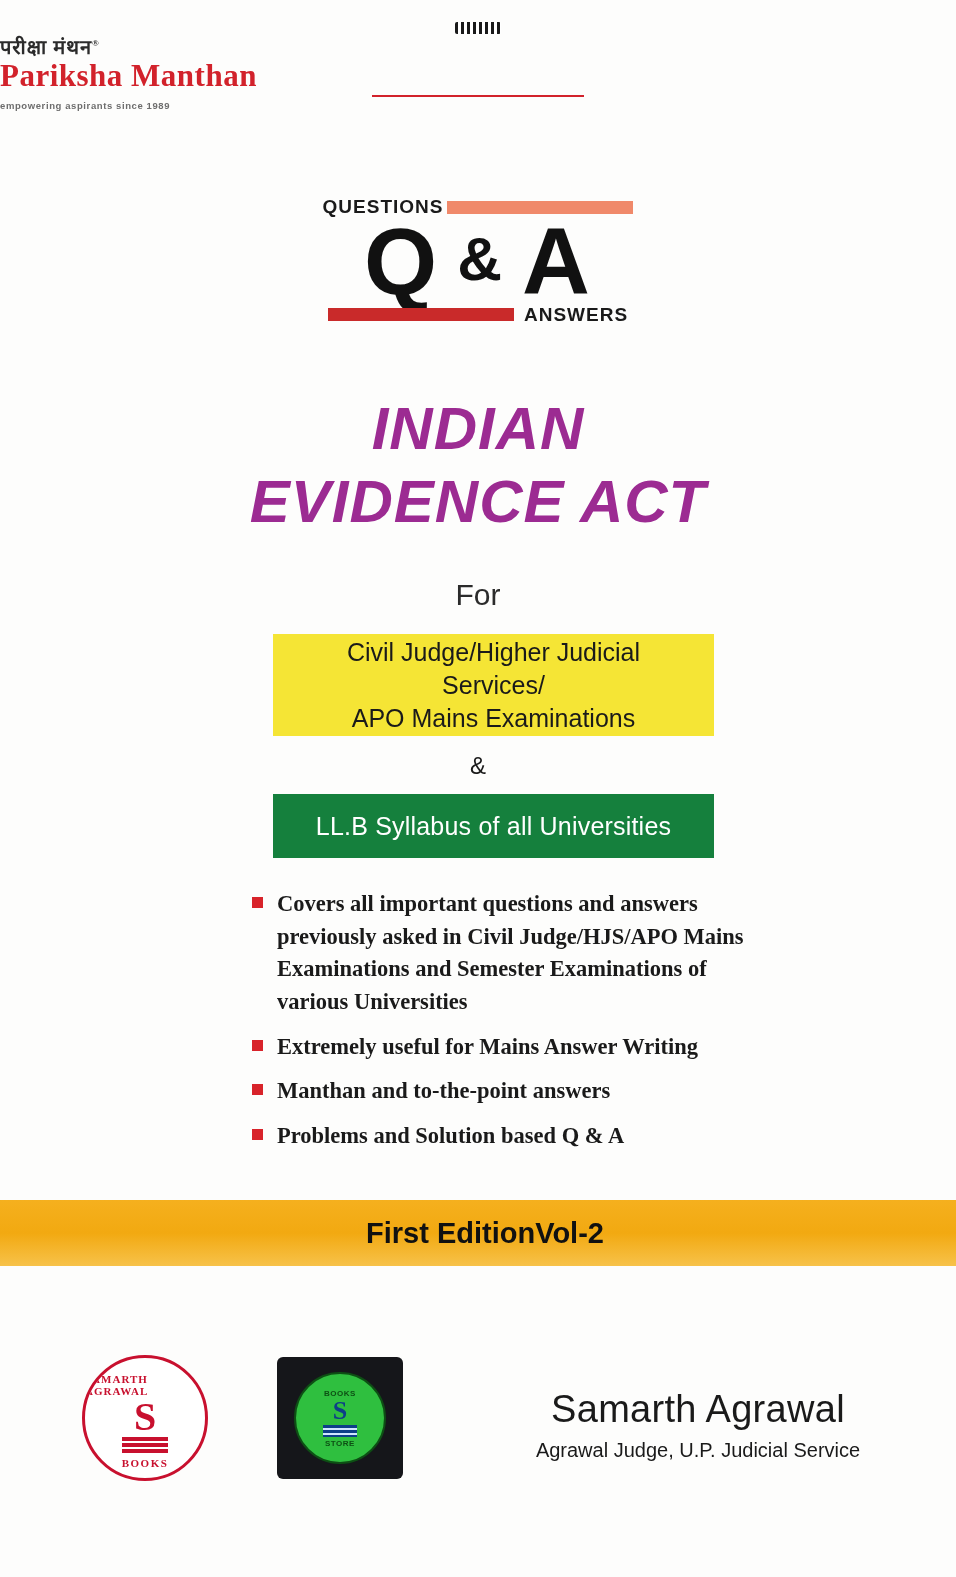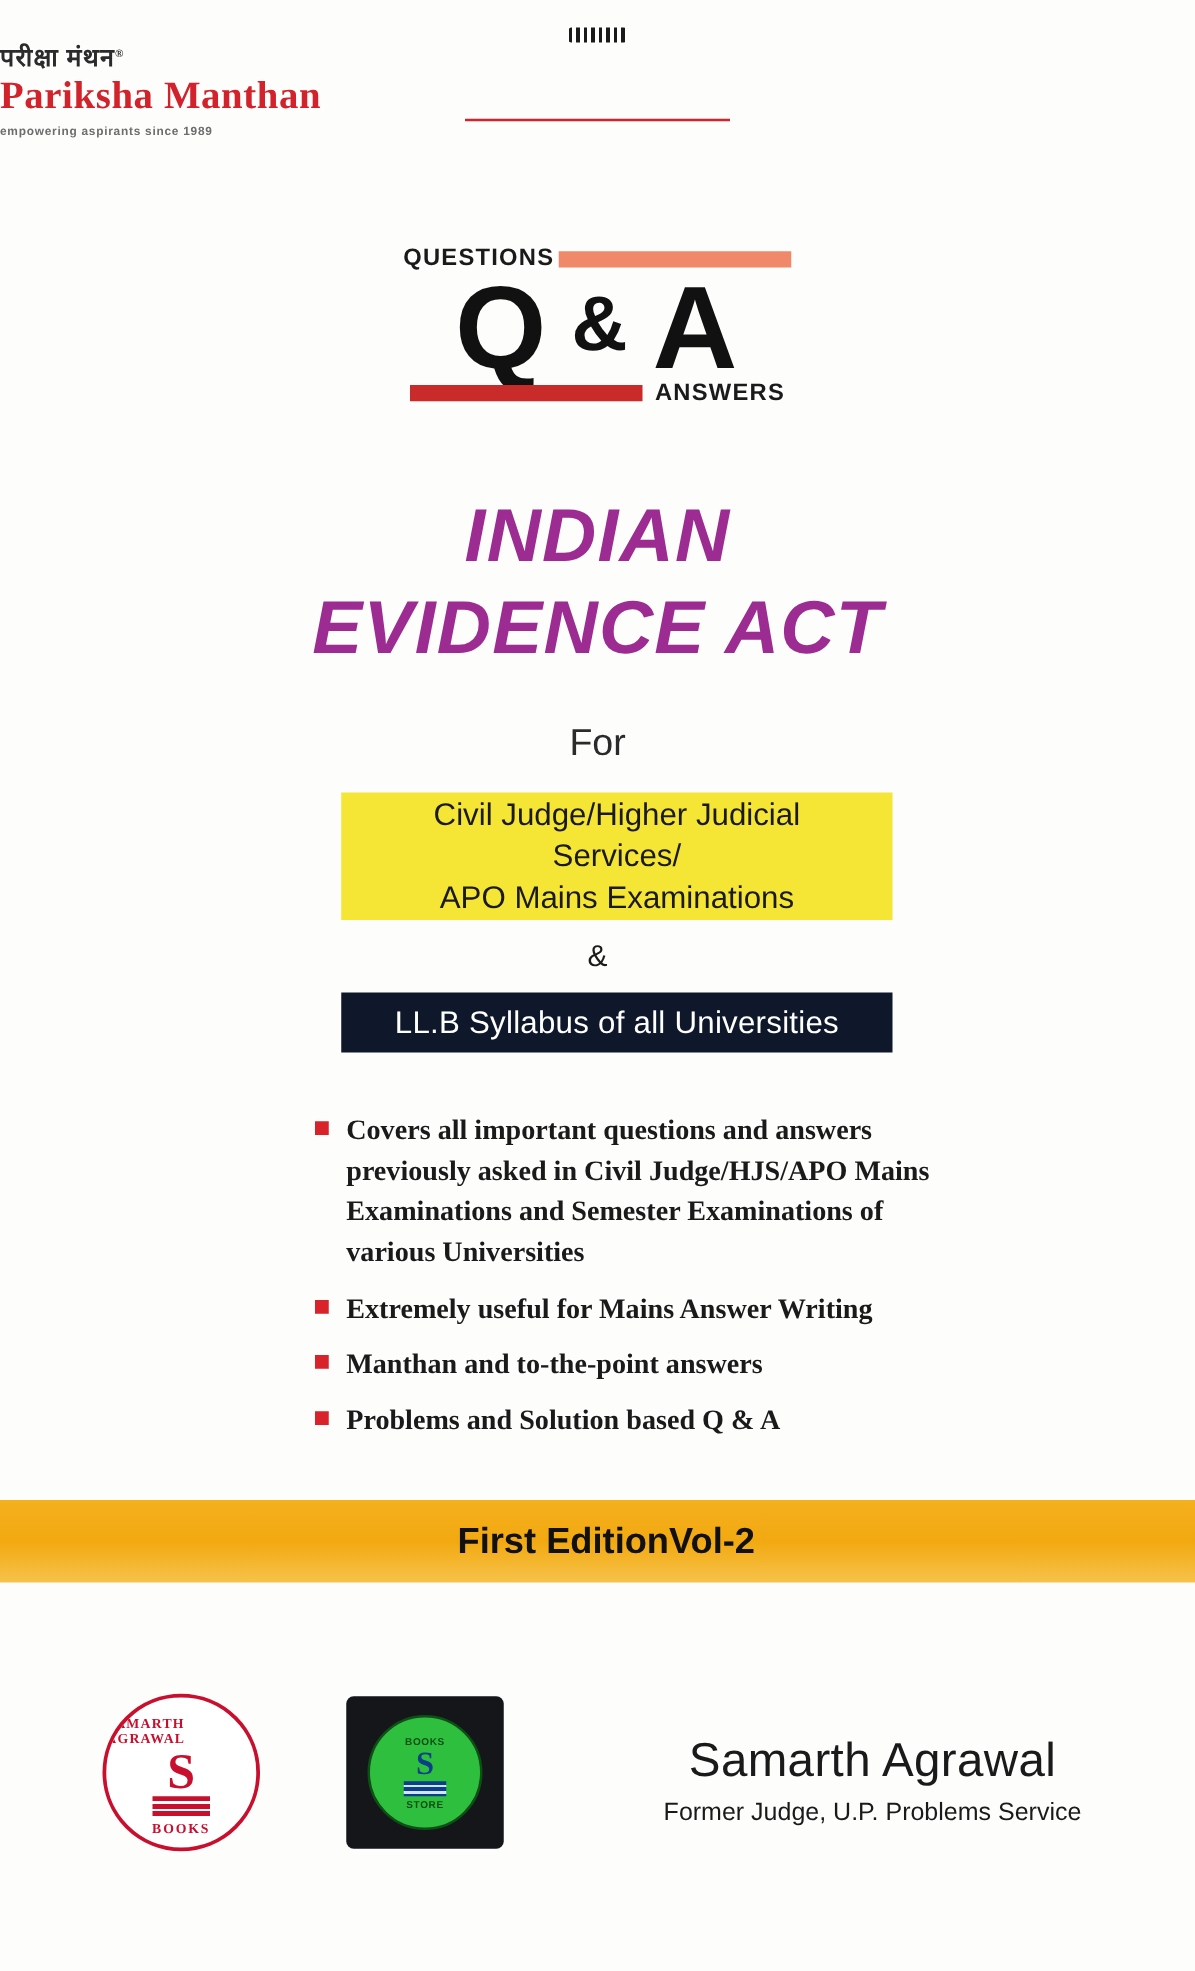--- a/index.html
+++ b/index.html
@@ -148,22 +148,22 @@
   .amp-mid {
     position: absolute;
     top: 752px; left: 0; right: 0;
     text-align: center;
     font-size: 24px;
     color: #1a1a1a;
   }
   .box-dark {
     position: absolute;
     top: 794px; left: 273px;
-    width: 441px; height: 48px;
-    background: #0f172a;
+    width: 441px; height: 64px;
+    background: #15803d;
     color: #ffffff;
     display: flex; align-items: center; justify-content: center;
     font-size: 25px;
     letter-spacing: 0.2px;
   }
 
   
   .bullets {
     position: absolute;
     top: 888px; left: 252px;
@@ -370,16 +370,16 @@
     <div class="circle">
       <span class="g-top">BOOKS</span>
       <span class="g-s">S</span>
       <span class="g-books"></span>
       <span class="g-bot">STORE</span>
     </div>
   </div>
 
   <div class="author">
     <div class="author-name">Samarth Agrawal</div>
-    <div class="author-sub">Former Judge, U.P. Problems Service</div>
+    <div class="author-sub">Agrawal Judge, U.P. Judicial Service</div>
   </div>
 
 </div>
 
 </body></html>

